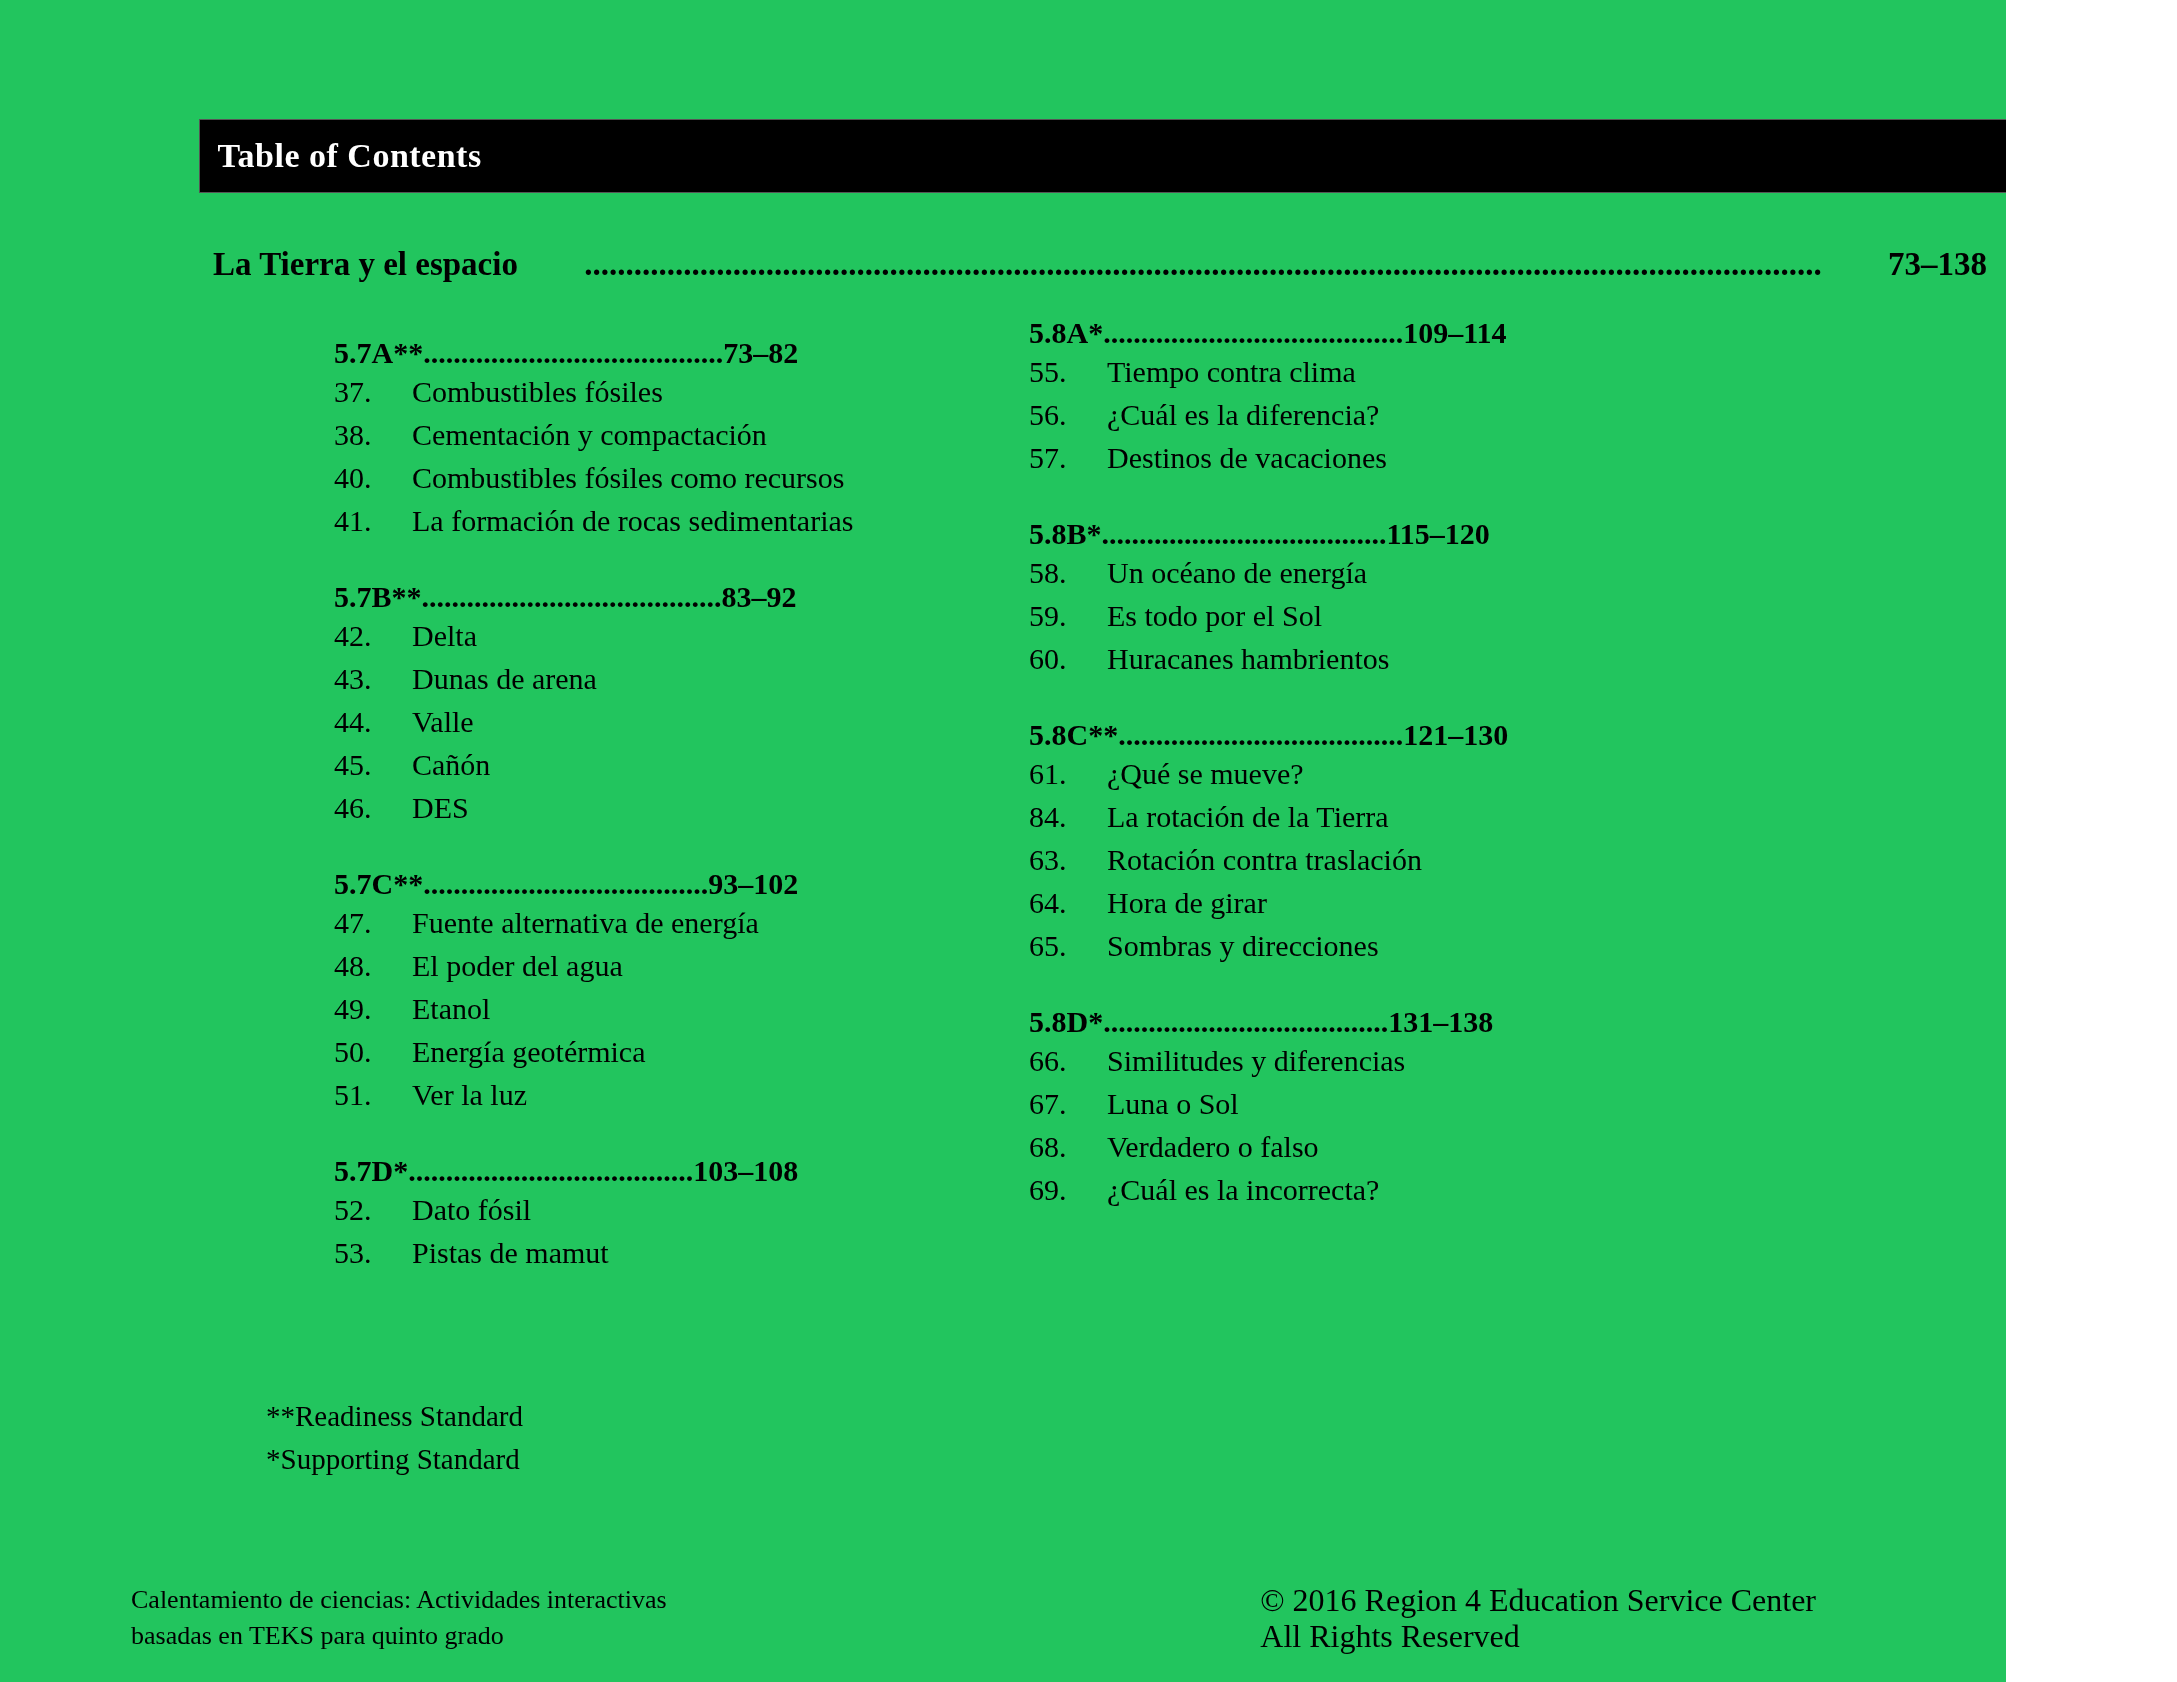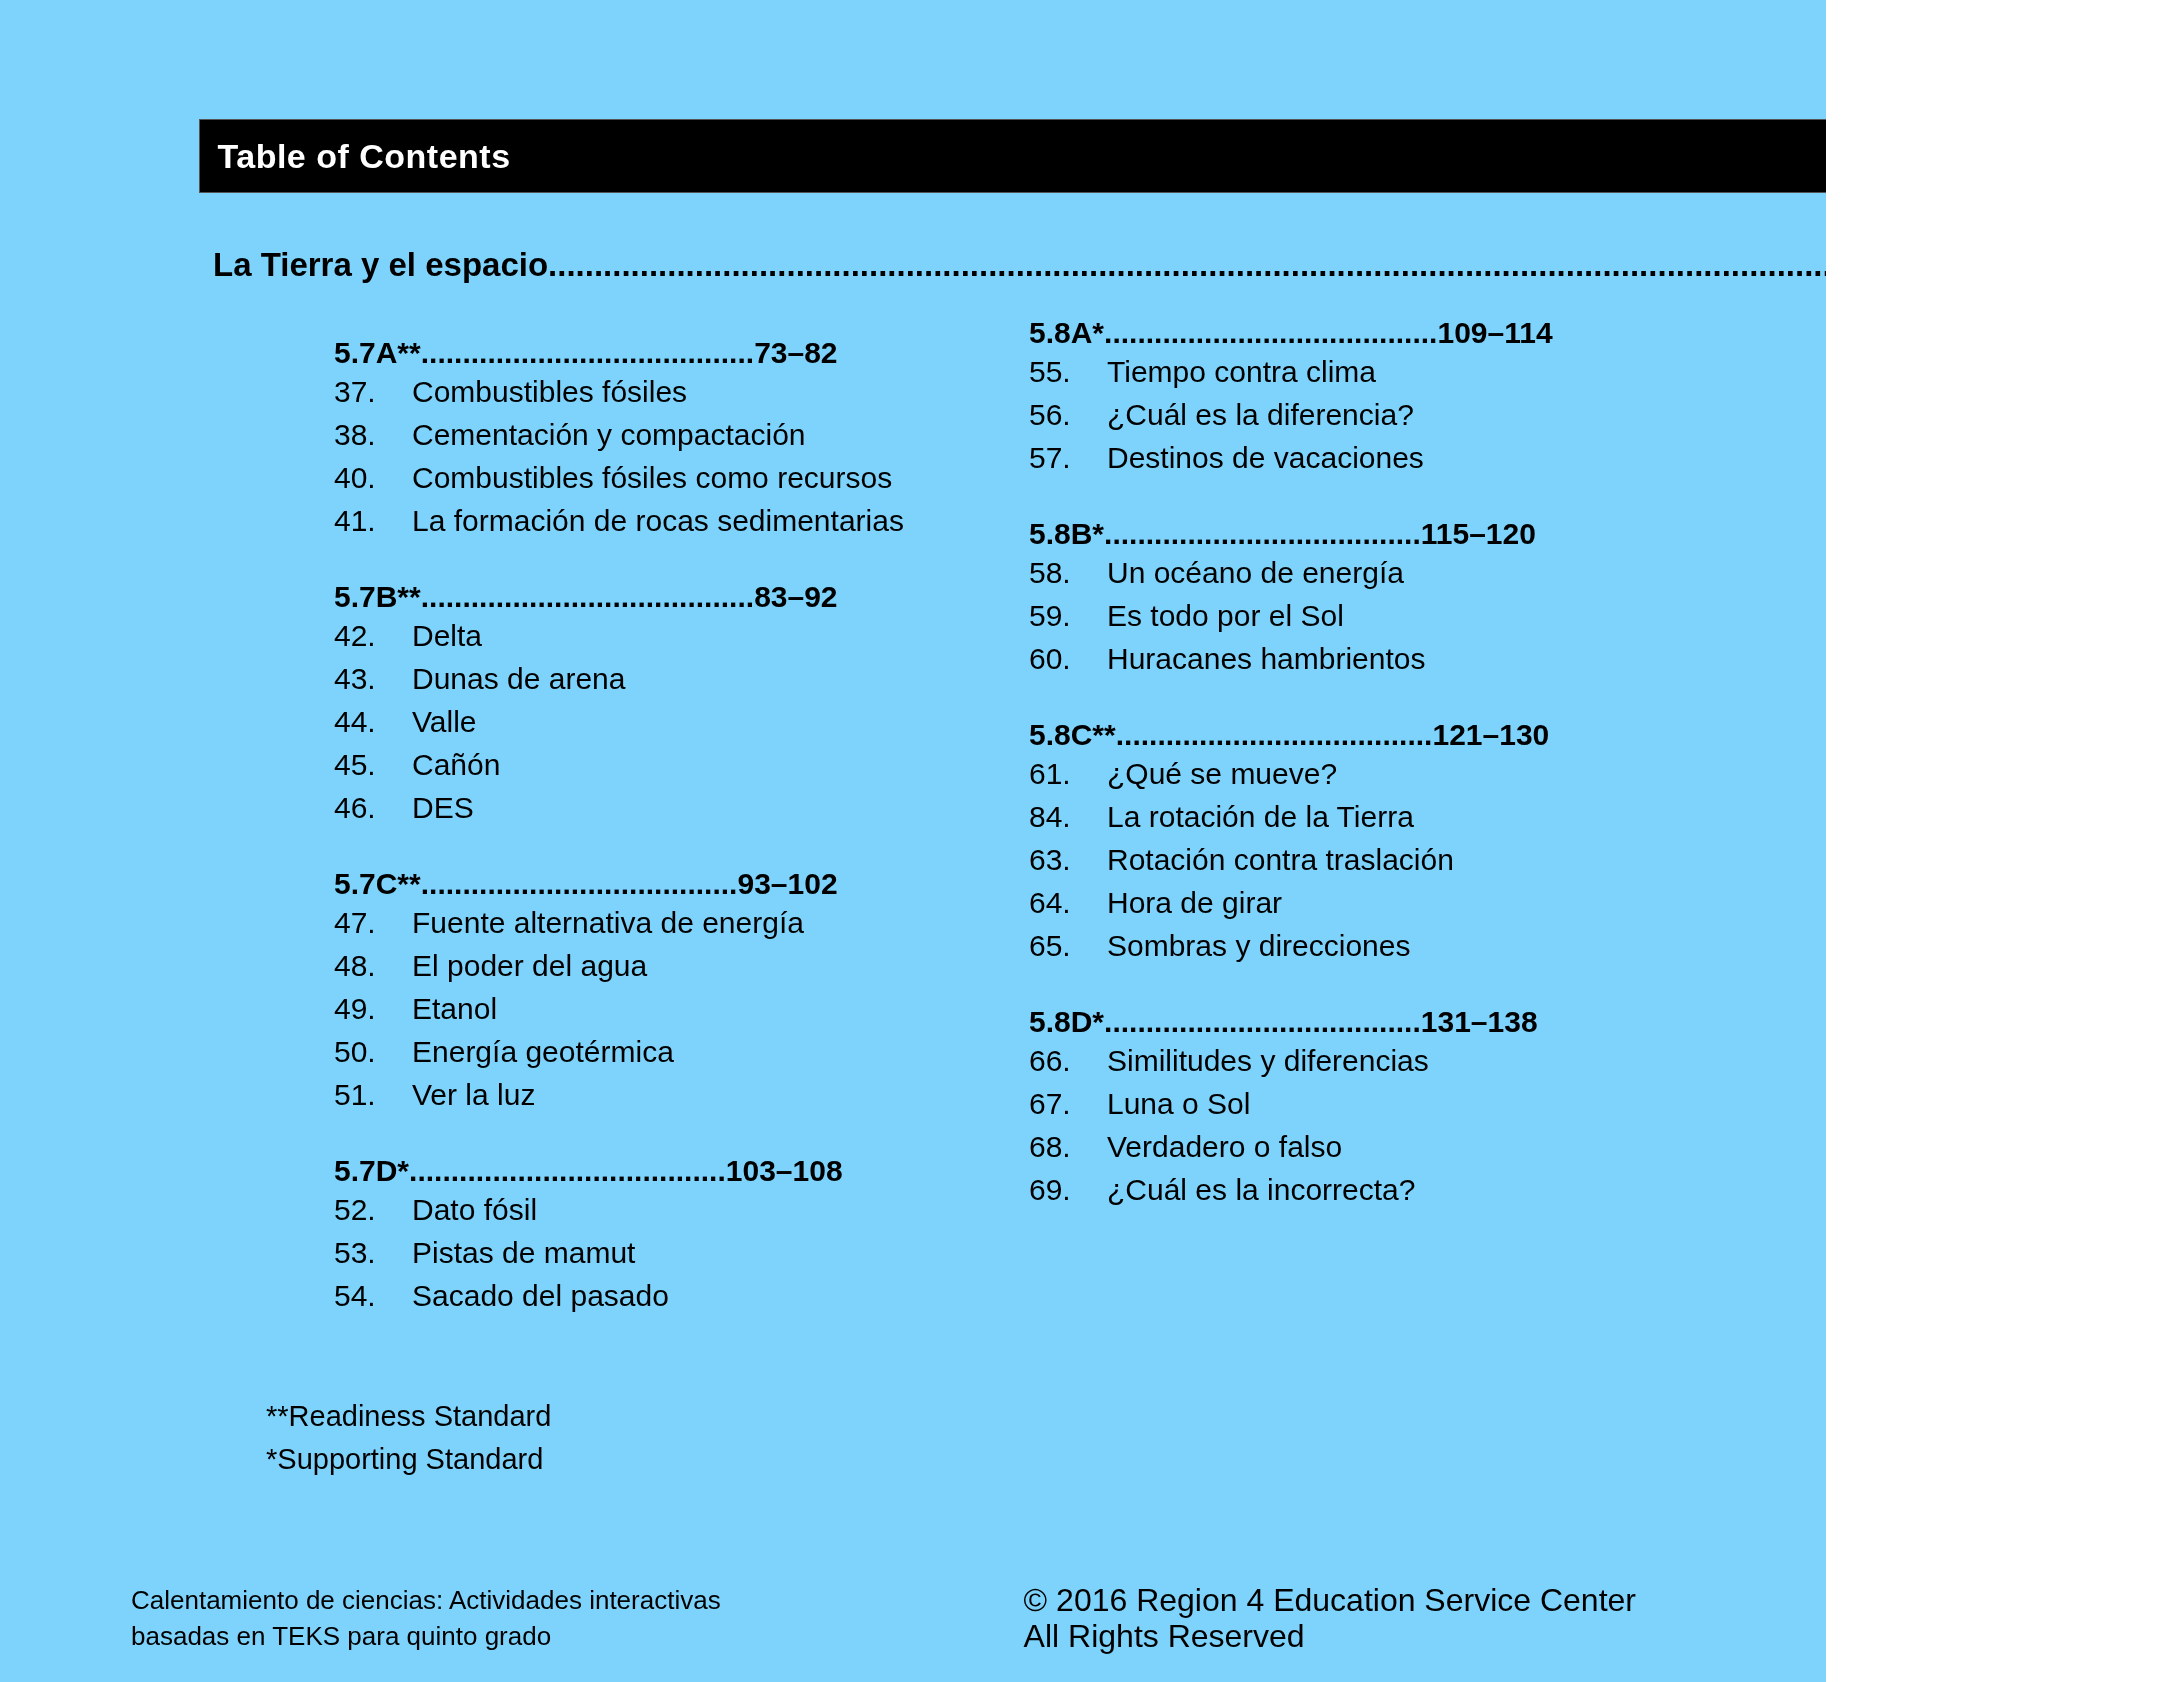--- a/index.html
+++ b/index.html
@@ -1,20 +1,20 @@
 <!DOCTYPE html>
 <html><head>
 <meta charset="utf-8">
 <style>
   html,body{margin:0;padding:0;background:#ffffff;}
   .page{
     position:relative;
-    width:1826px;height:1683px;
-    background:#7dd3fc;
-    font-family:Liberation Sans, sans-serif;
+    width:2006px;height:1683px;
+    background:#22c55e;
+    font-family:Liberation Serif, serif;
     color:#000;
     overflow:hidden;
   }
   .toc-bar{
     position:absolute;left:199px;top:119px;width:1881px;height:74px;
     background:#000;border:1.9px solid #555;box-sizing:border-box;
     display:flex;align-items:center;
   }
   .toc-bar .bar-title{
     color:#fff;font-weight:bold;font-size:34px;padding-left:17.5px;letter-spacing:0.5px;
@@ -140,24 +140,20 @@
     <div class="section">
       <div class="sec-head"><span>5.7D*</span><span>......................................</span><span>103–108</span></div>
       <div class="item">
           <span class="num">52.</span>
           <span class="ttl">Dato fósil</span>
         </div>
       <div class="item">
           <span class="num">53.</span>
           <span class="ttl">Pistas de mamut</span>
         </div>
-      <div class="item">
-          <span class="num">54.</span>
-          <span class="ttl">Sacado del pasado</span>
-        </div>
     </div>
 
   </div>
 
   <div class="col col-right">
 
     <div class="section">
       <div class="sec-head"><span>5.8A*</span><span>........................................</span><span>109–114</span></div>
       <div class="item">
           <span class="num">55.</span>

